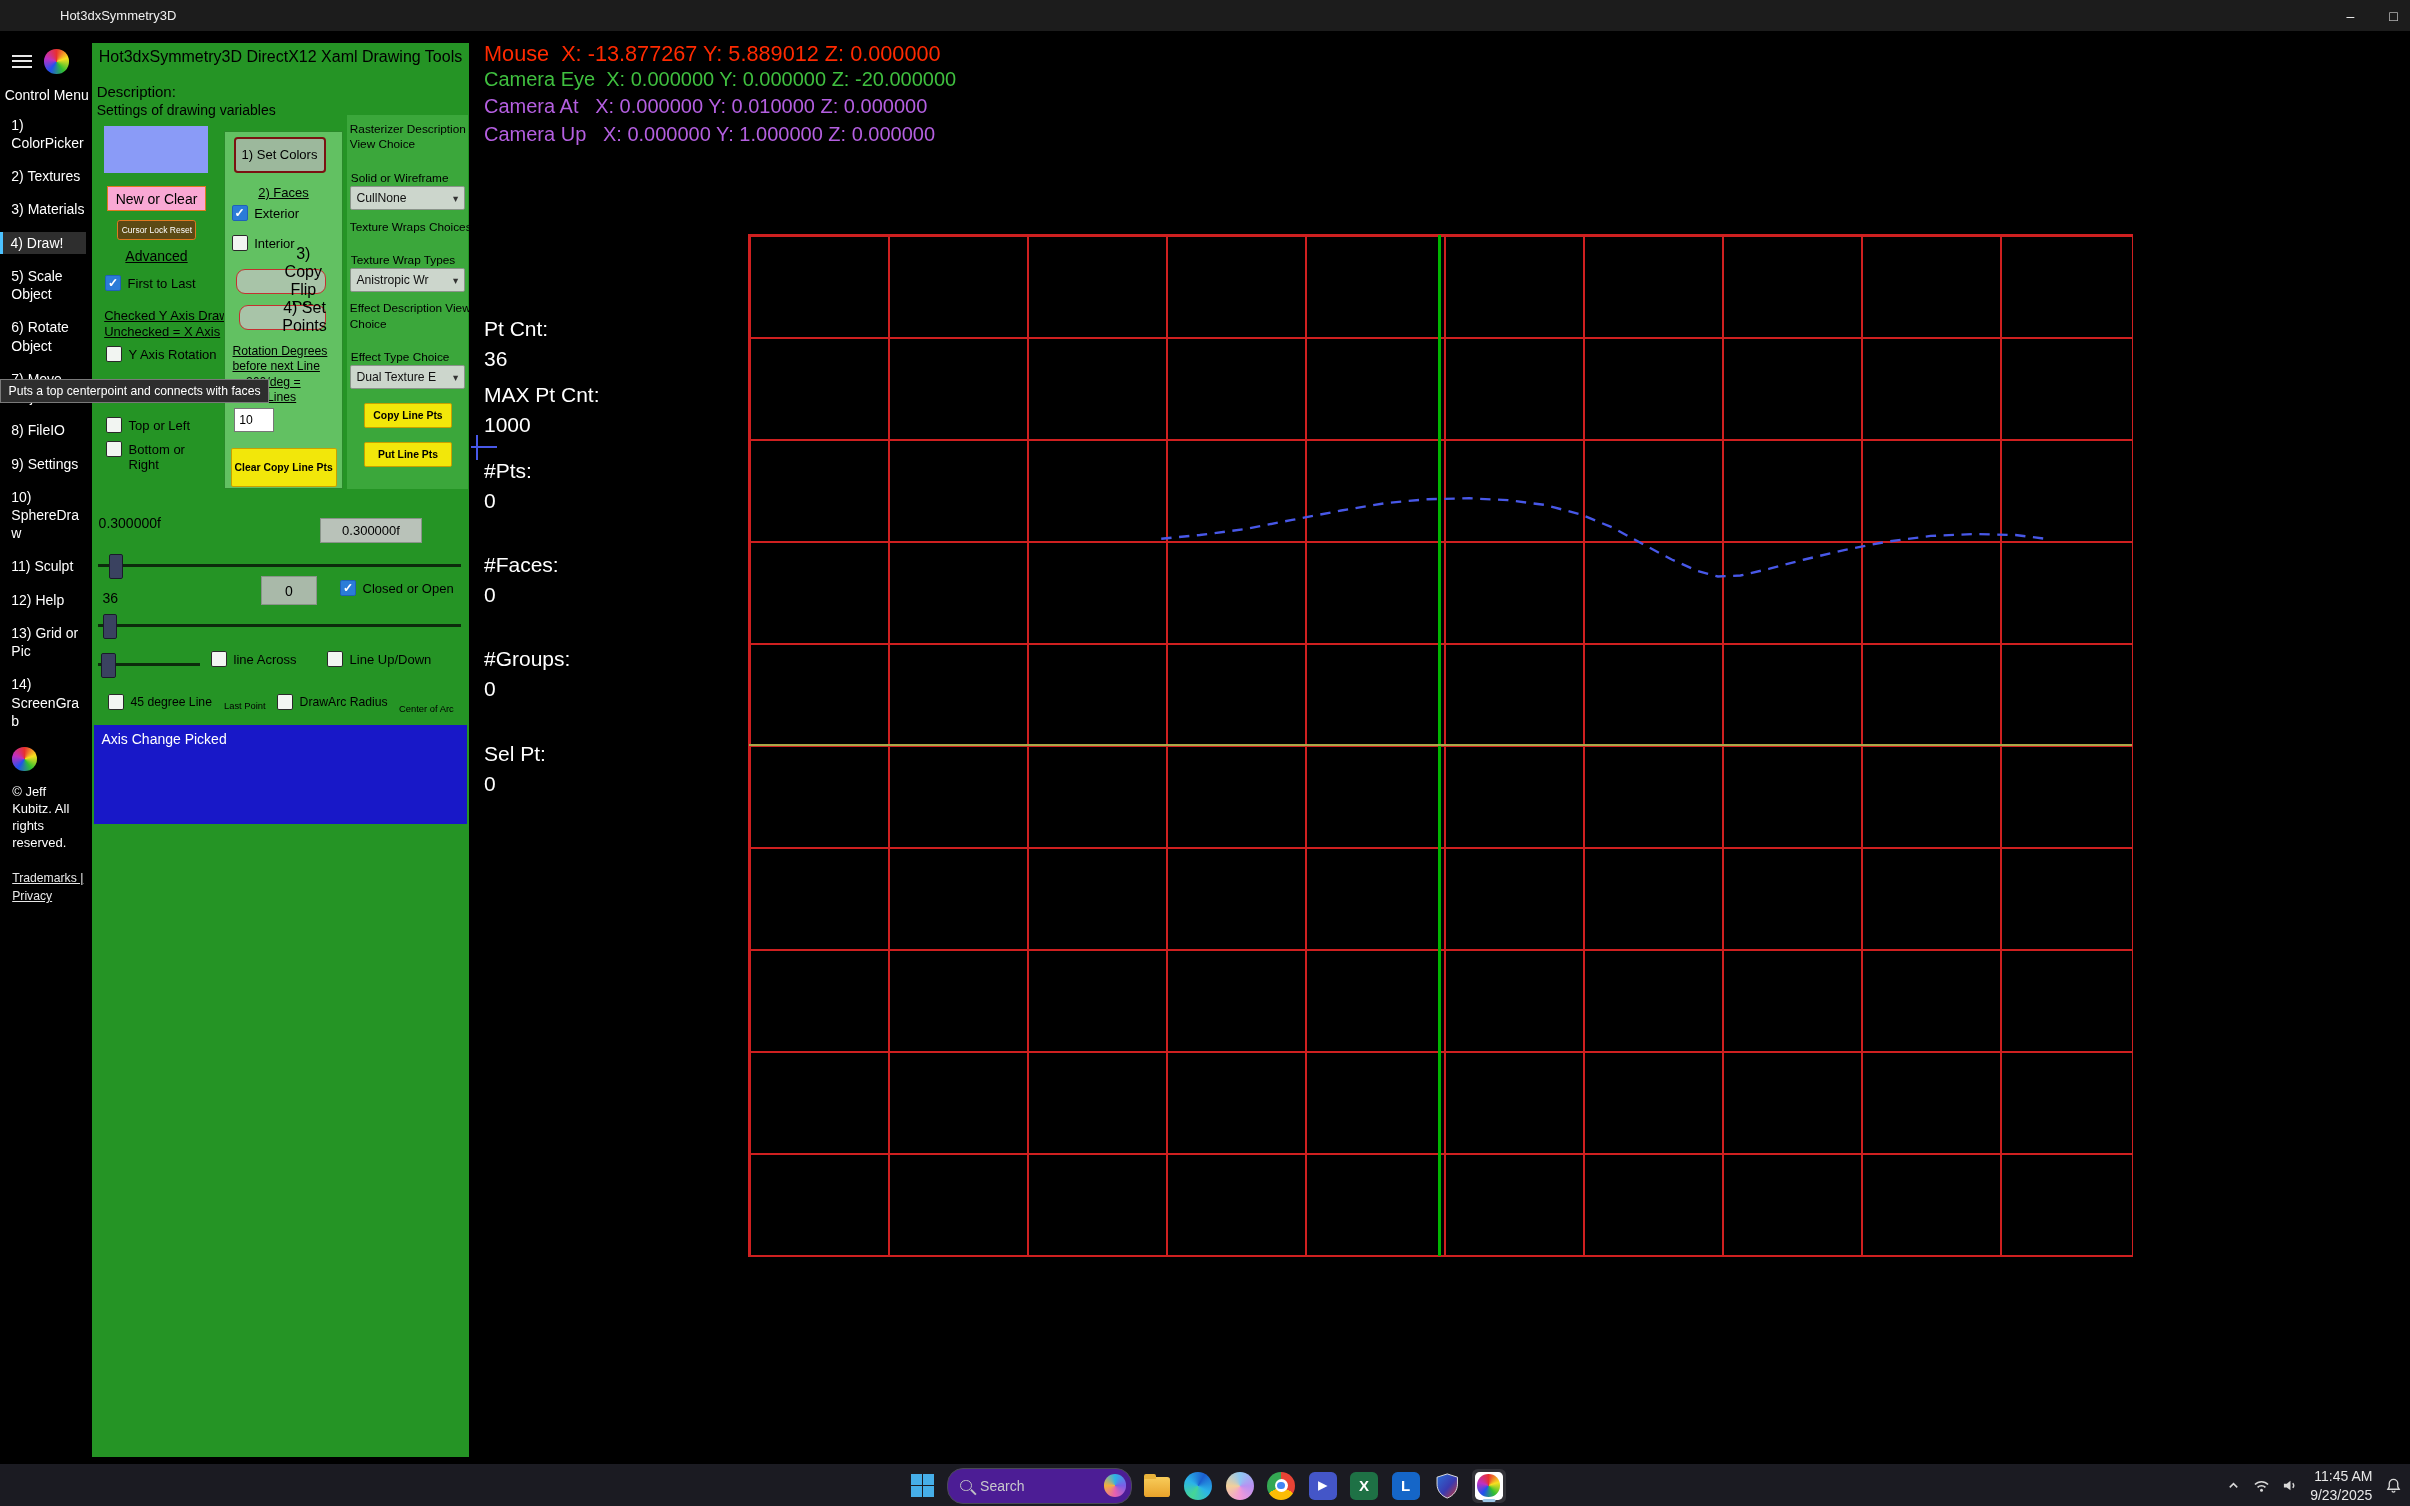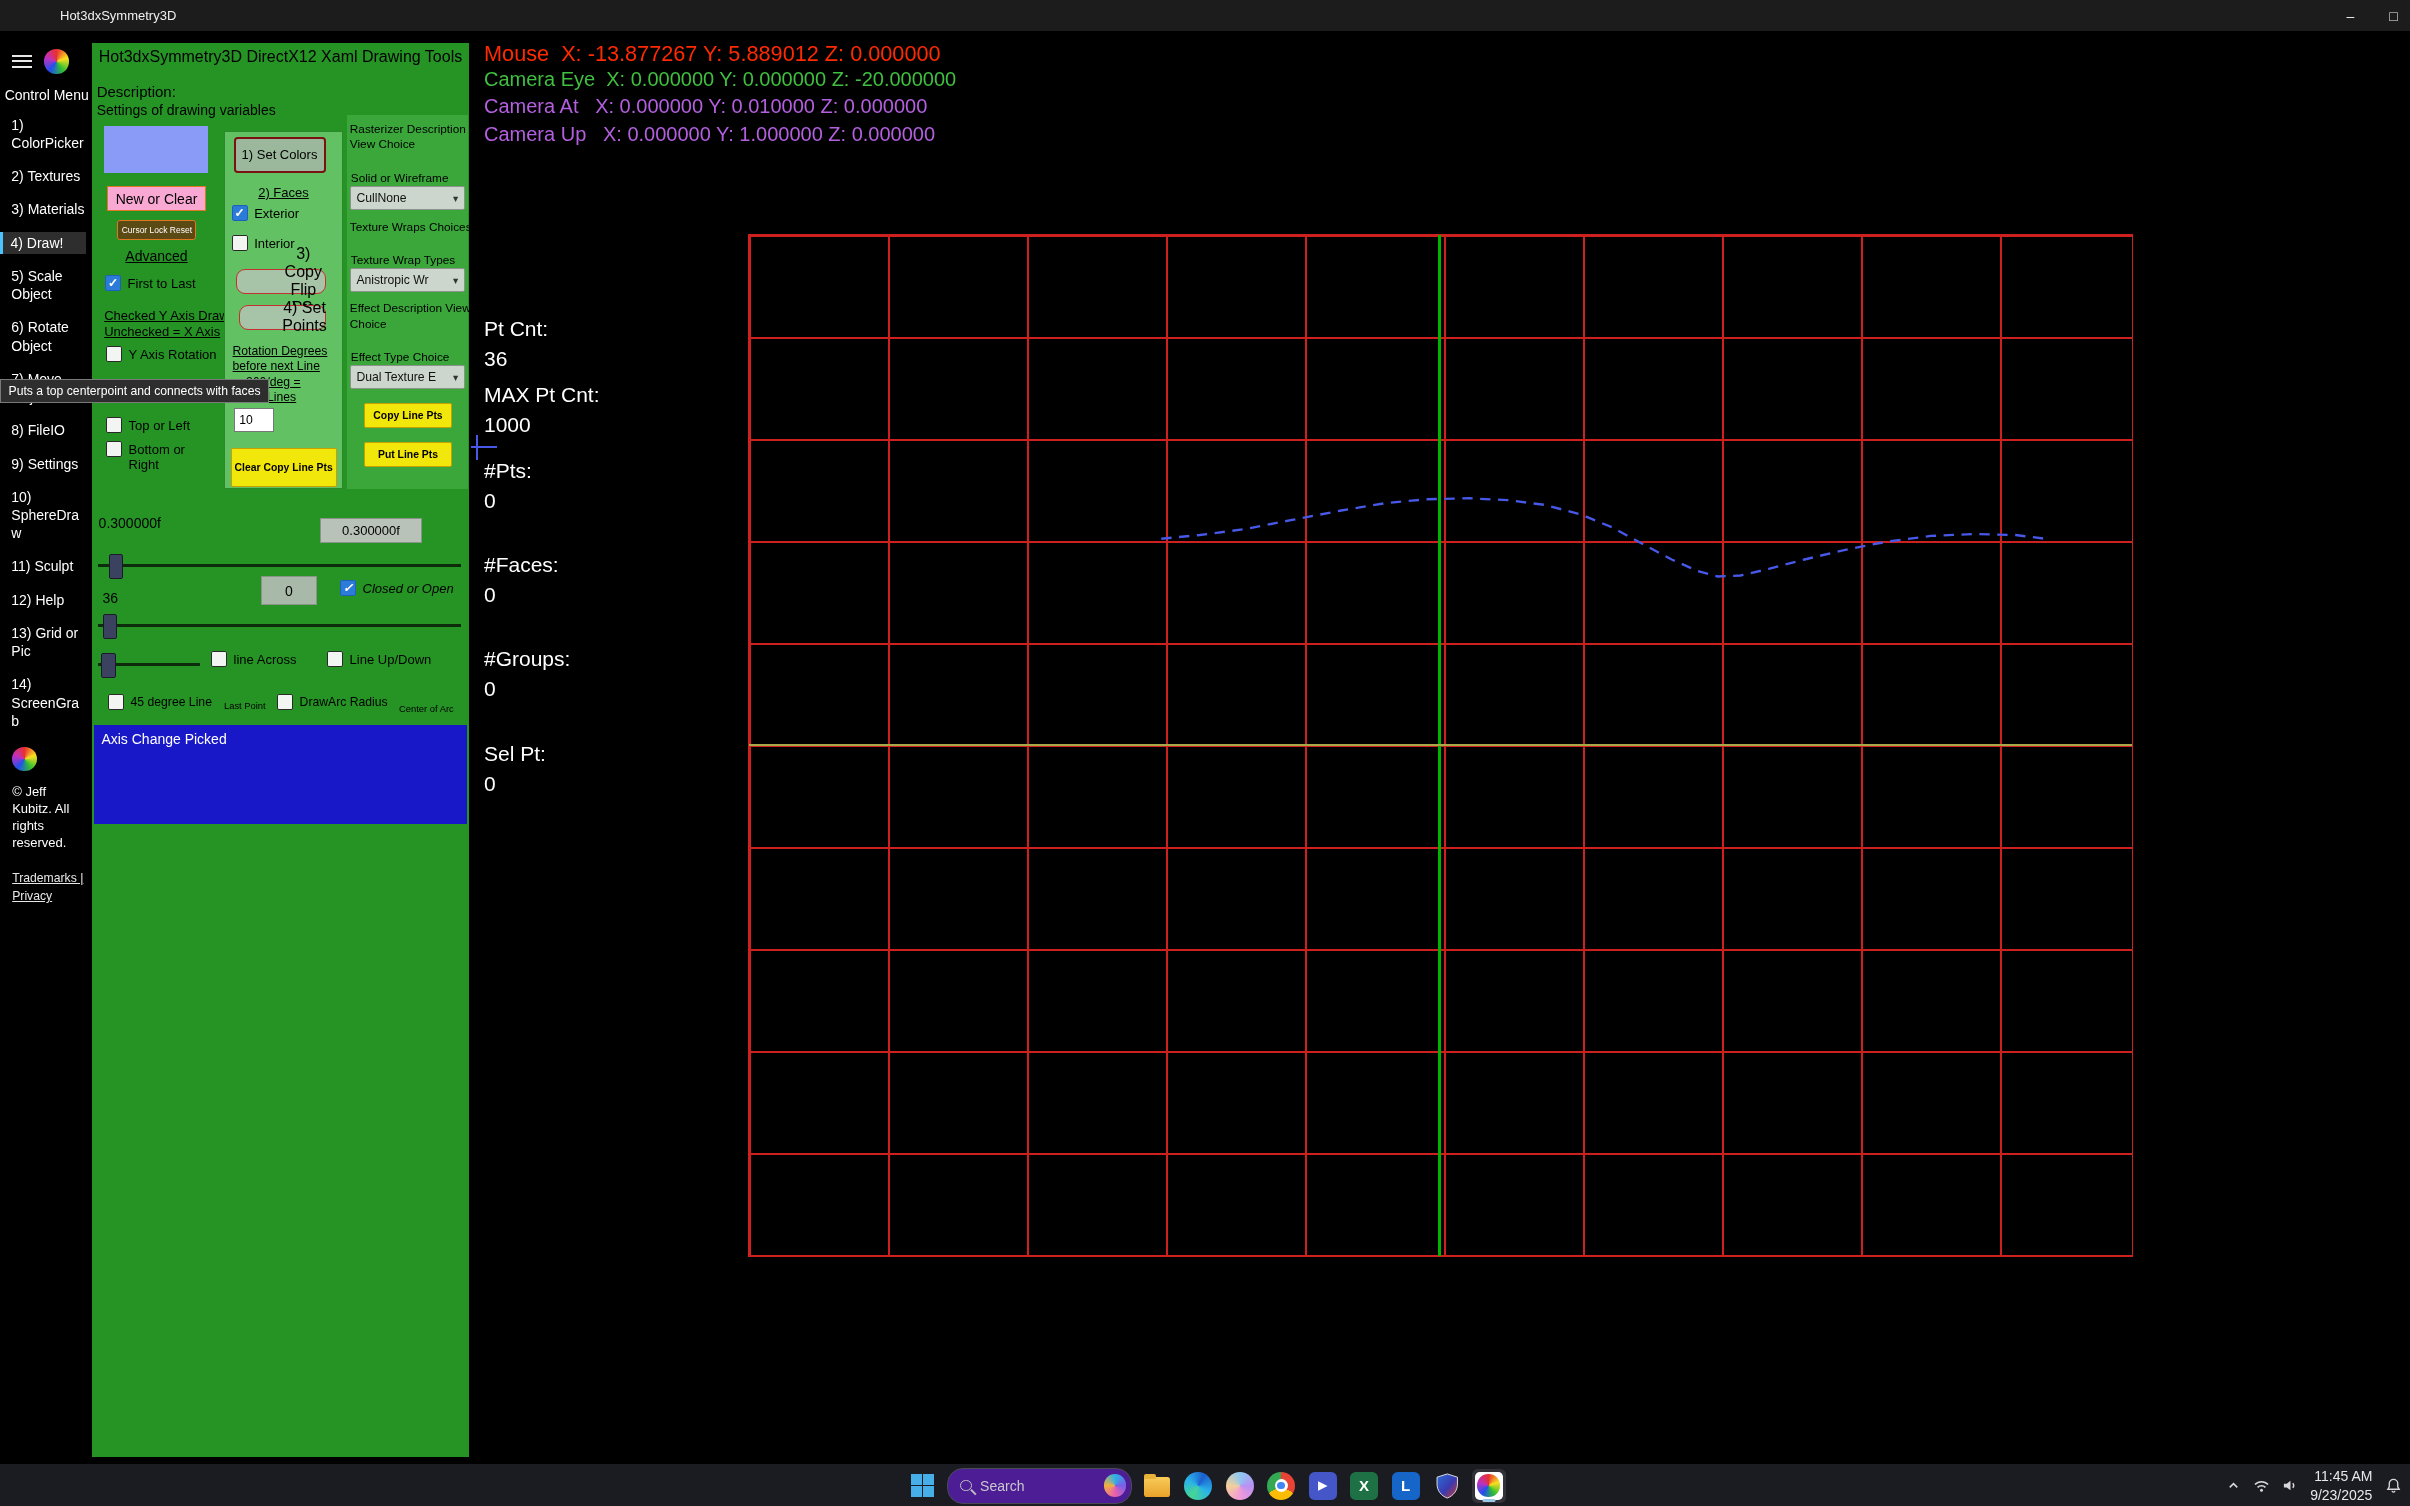--- a/index.html
+++ b/index.html
@@ -301,21 +301,21 @@
       <div id="btn-put-line" class="btn btn-yellow">Put Line Pts</div>
     </div>
 
     <div id="slider1-label">0.300000f</div>
     <div id="slider1-value" class="valbox">0.300000f</div>
     <div id="slider1" class="slider">
       <div class="sthumb" style="left:11.3px;"></div>
     </div>
     <div id="slider2-label">36</div>
     <div id="points-value" class="valbox">0</div>
-    <div class="cbrow" style="left:248px;top:537px;font-style:italic;">
+    <div class="cbrow" style="left:248px;top:537px;">
       <span class="cb checked"></span>
       <span class="cblabel">Closed or Open</span>
     </div>
     <div id="slider2" class="slider">
       <div class="sthumb" style="left:5.6px;"></div>
     </div>
     <div id="slider3" class="slider">
       <div class="sthumb" style="left:3.8px;"></div>
     </div>
     <div class="cbrow" style="left:119px;top:608px;">

